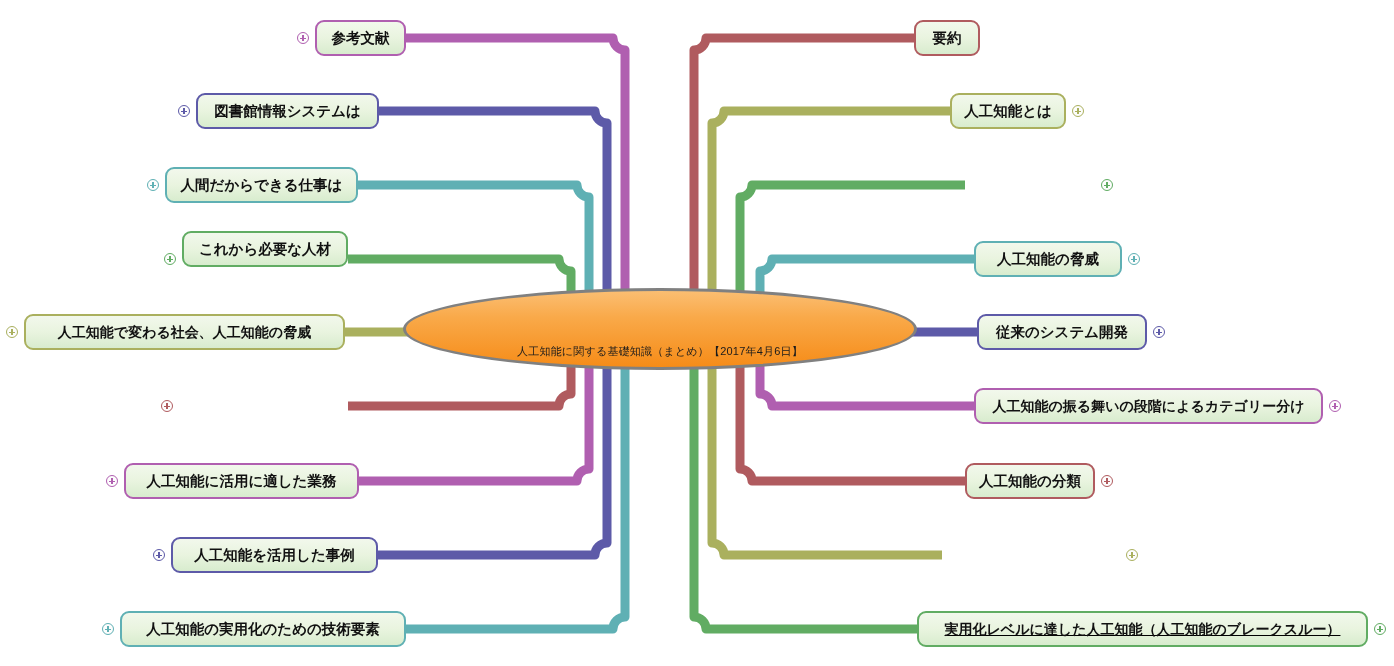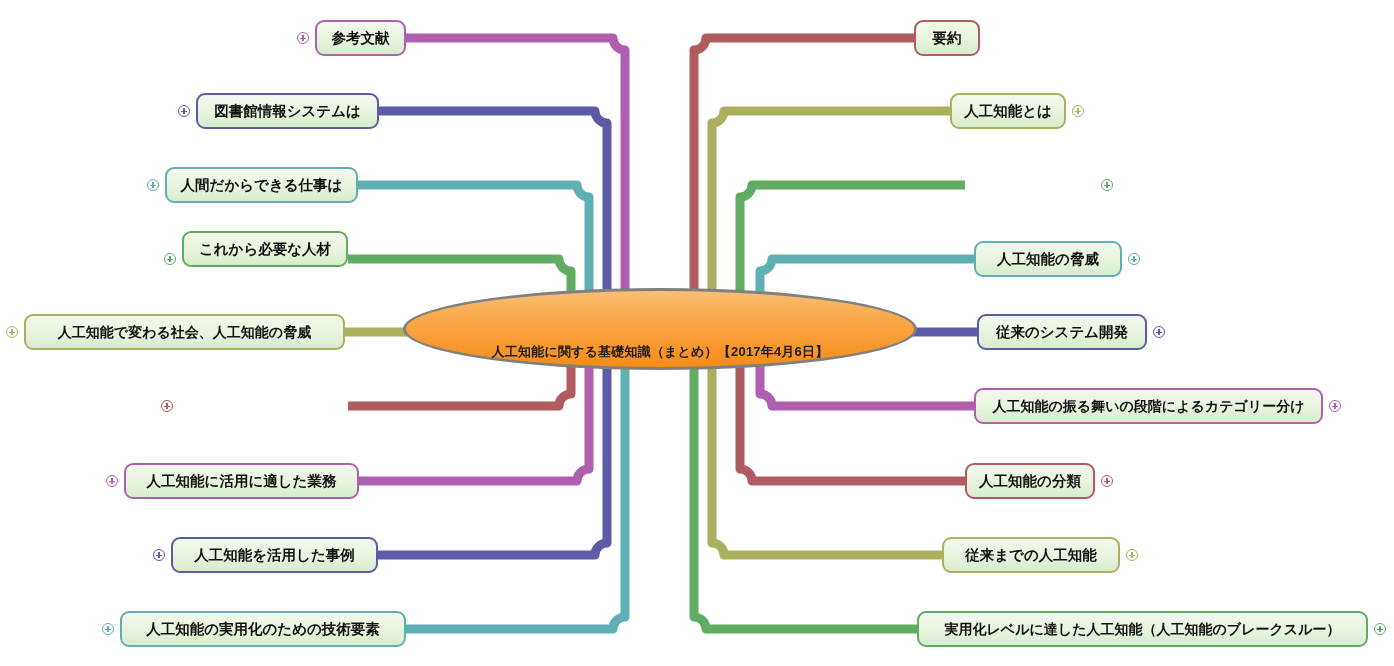--- a/index.html
+++ b/index.html
@@ -19,22 +19,22 @@
     position:absolute;
     display:flex;align-items:center;justify-content:center;
     border-radius:50%;
     border:3px solid #808080;
     background:linear-gradient(180deg,#fbbe72 0%,#f9a949 35%,#f68c18 100%);
     box-sizing:border-box;
     z-index:6;
   }
   .root-label{
     color:#1b1b1b;
-    font-size:13px;
-    font-weight:bold;
+    font-size:11px;
+    font-weight:normal;
     letter-spacing:.2px;
     white-space:nowrap;
     margin-top:45px;
   }
 
   
   .node{
     position:absolute;
     box-sizing:border-box;
     display:flex;align-items:center;justify-content:center;
@@ -149,21 +149,18 @@
     </div>
     <span class="plus" style="color: rgb(93, 90, 168); top: 326px; left: 1153px;"></span>
     <div class="node small" style="left: 974px; top: 388px; width: 349px; height: 36px; border-color: rgb(176, 95, 176);">
       <span class="node-label">人工知能の振る舞いの段階によるカテゴリー分け</span>
     </div>
     <span class="plus" style="color: rgb(176, 95, 176); top: 400px; left: 1329px;"></span>
     <div class="node" style="left: 965px; top: 463px; width: 130px; height: 36px; border-color: rgb(176, 91, 95);">
       <span class="node-label">人工知能の分類</span>
     </div>
     <span class="plus" style="color: rgb(176, 91, 95); top: 475px; left: 1101px;"></span>
-    <div class="node" style="left: 942px; top: 537px; width: 178px; height: 36px; border-color: rgb(170, 176, 94);">
-      <span class="node-label">従来までの人工知能</span>
-    </div>
     <span class="plus" style="color: rgb(170, 176, 94); top: 549px; left: 1126px;"></span>
-    <div class="node small" style="left: 917px; top: 611px; width: 451px; height: 36px; border-color: rgb(97, 172, 99);">
+    <div class="node small" style="left: 917px; top: 611px; width: 451px; height: 36px; border-color: rgb(97, 172, 99); text-decoration: underline;">
       <span class="node-label">実用化レベルに達した人工知能（人工知能のブレークスルー）</span>
     </div>
     <span class="plus" style="color: rgb(97, 172, 99); top: 623px; left: 1374px;"></span>
   </div>
 
 </body></html>

